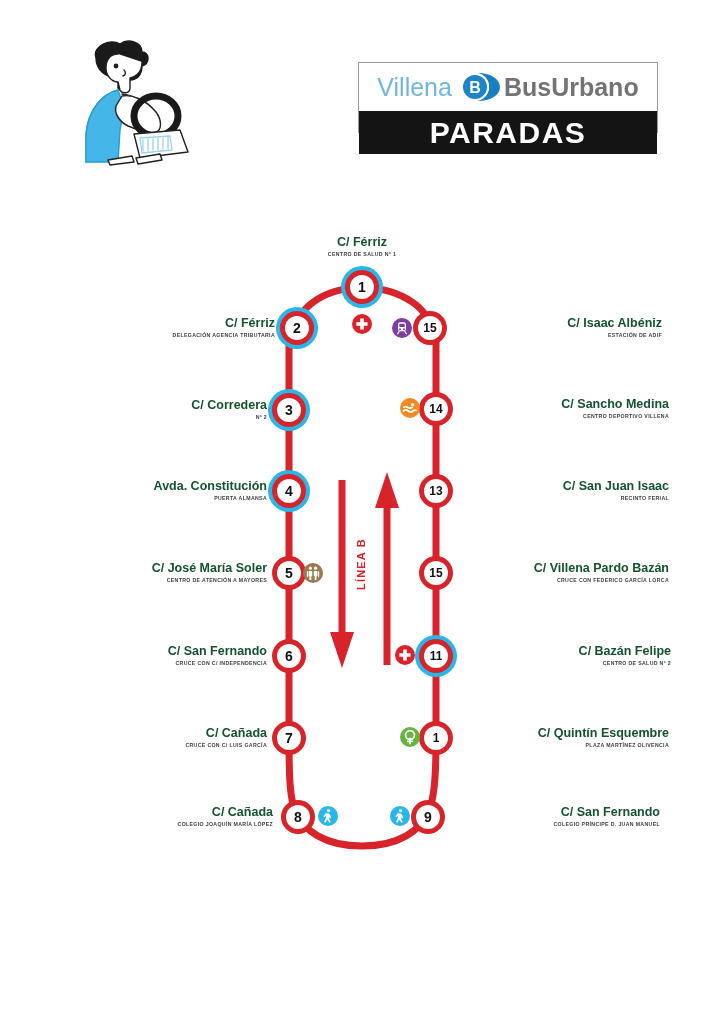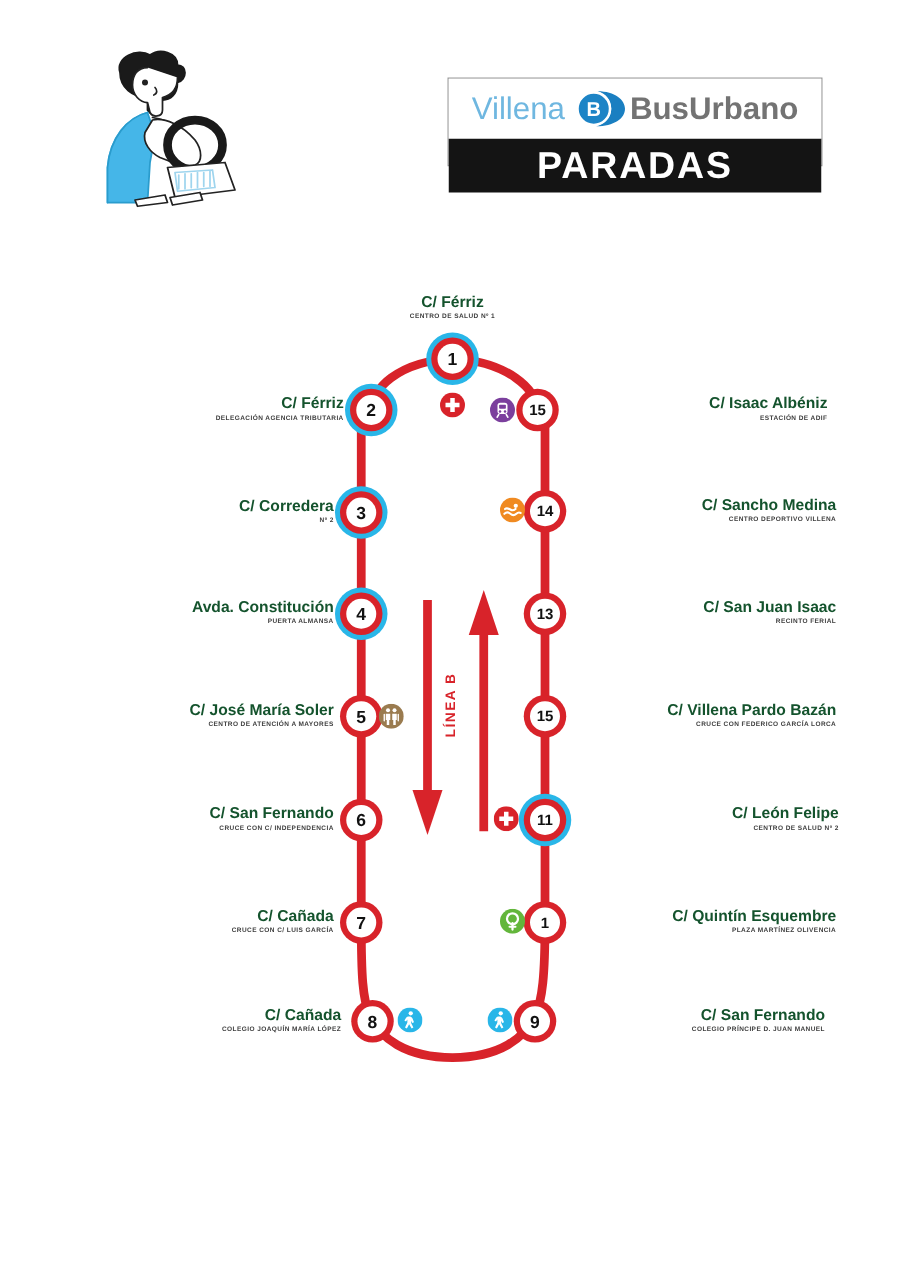--- a/index.html
+++ b/index.html
@@ -303,21 +303,21 @@
           </svg>
         </div>
         <div class="stop small" style="left: 436px; top: 456px;">
           <div class="ring-acc"></div>
           <div class="ring-red"></div>
           <div class="core">
             <span class="num">11</span>
           </div>
         </div>
         <div class="lbl left" style="left: 461px; top: 455px;">
-          <div class="t">C/ León Felipe</div>
+          <div class="t">C/ Bazán Felipe</div>
           <div class="s">CENTRO DE SALUD Nº 2</div>
         </div>
         <div class="poi" style="left: 405px; top: 455px;">
           <svg width="20" height="20" viewBox="0 0 20 20">
             <circle cx="10" cy="10" r="10" fill="#d8232a"></circle>
             <path d="M8.2 4.4h3.6v3.8h3.8v3.6h-3.8v3.8H8.2v-3.8H4.4V8.2h3.8z" fill="#fff"></path>
           </svg>
         </div>
         <div class="stop small" style="left: 436px; top: 373px;">
           <div class="ring-red"></div>

